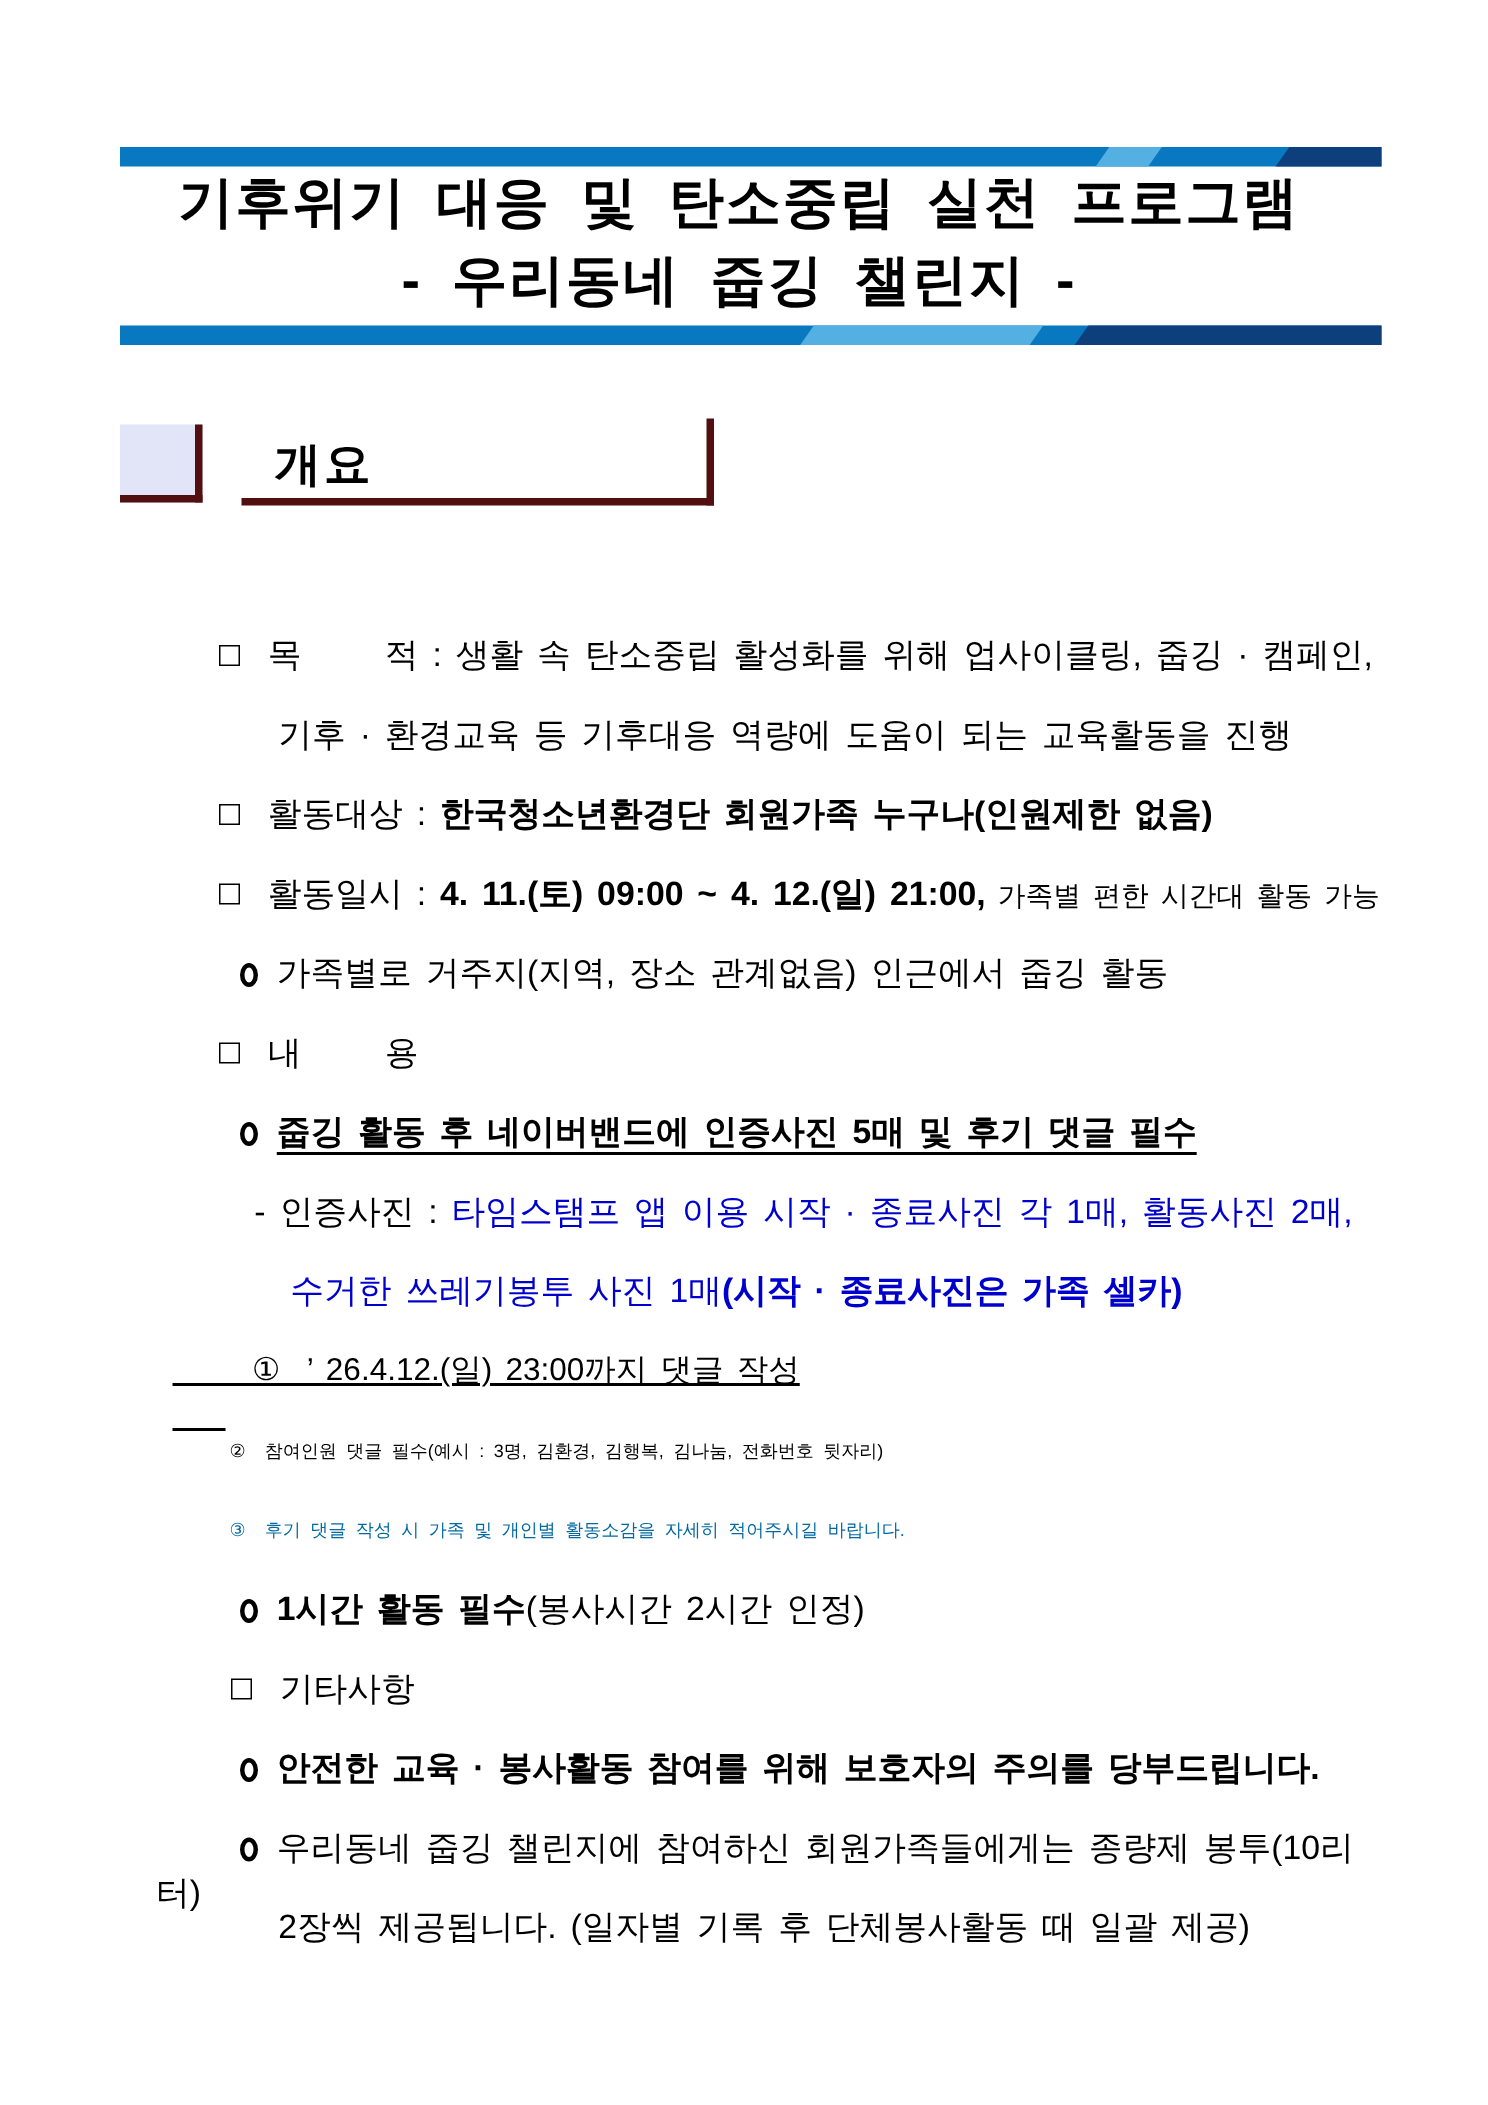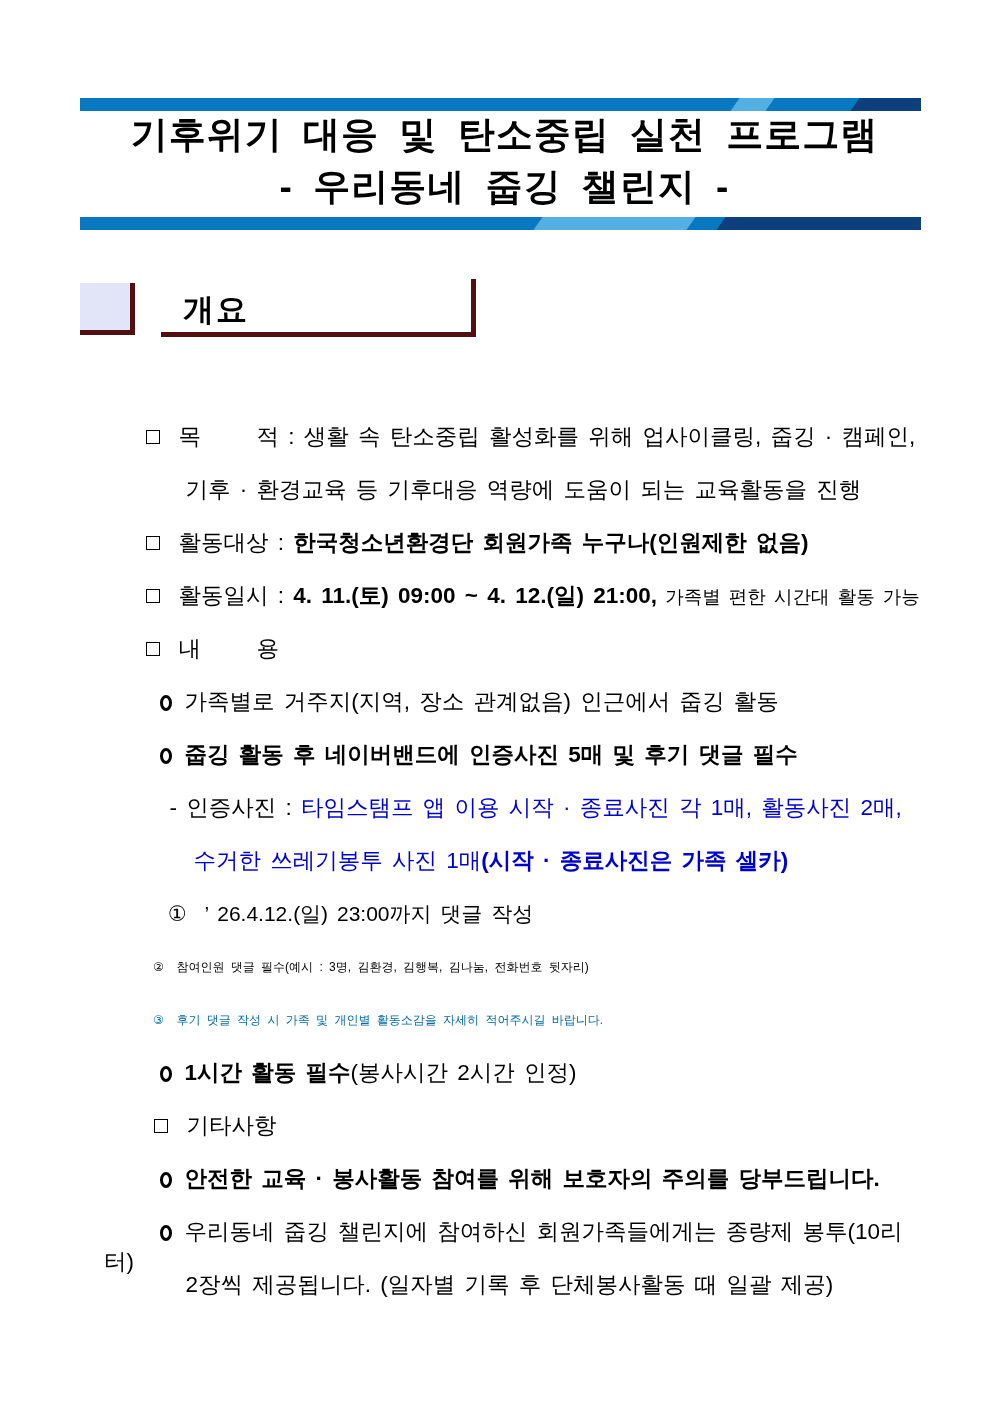--- a/index.html
+++ b/index.html
@@ -9,21 +9,21 @@
     background:#ffffff; overflow:hidden;
     font-family:"Liberation Sans","DejaVu Sans",sans-serif; color:#000;
   }
   
   .bar { position:absolute; left:80px; width:841px; height:13px; background:#0878c0; overflow:hidden; }
   .bar-top { top:98px; }
   .bar-bottom { top:217px; }
   .seg { position:absolute; top:-2px; height:17px; transform:skewX(-35deg); }
   .seg-light { background:#54b0e2; }
   .seg-navy  { background:#0d3f7d; }
-  .title { position:absolute; left:84px; width:841px; text-align:center;
+  .title { position:absolute; left:72px; width:841px; text-align:center;
            font-weight:bold; font-size:37px; line-height:46px; word-spacing:9px;
            letter-spacing:1px; white-space:pre; }
   .title-1 { top:112px; }
   .title-2 { top:164px; }
   
   .ov-square { position:absolute; left:80px; top:283px; width:55px; height:52px;
                background:#e2e5f7; border-right:5px solid #520f0f; border-bottom:5px solid #520f0f; }
   .ov-box { position:absolute; left:161px; top:279px; width:315px; height:58px;
             border-right:5px solid #520f0f; border-bottom:5px solid #520f0f;
             font-weight:bold; font-size:31px; padding:10px 0 0 22px; letter-spacing:2px; }
@@ -31,26 +31,26 @@
   .body { position:absolute; left:90px; top:392px; width:840px; }
   .line { height:53px; font-size:22.5px; line-height:30px; white-space:pre-wrap;
           word-spacing:3px; }
   .sq { display:inline-block; width:14px; height:14px; border:1.5px solid #000;
         background:#fff; margin-right:19px; vertical-align:0px; }
   .oc { display:inline-block; width:12px; height:16px; border:3px solid #000;
         border-radius:50%; margin-right:13px; vertical-align:-2px; }
   .ind-cont   { padding-left:40px; }
   .circ-line  { padding-left:14px; }
   .dash-line  { padding-left:24px; }
-  .num-line   { padding-left:25px; font-size:21px; }
+  .num-line   { padding-left:25px; font-size:21px;text-decoration:underline; }
   .num-small  { padding-left:25px; font-size:12px; }
   .cont2      { padding-left:48px; }
   .kt-line    { padding-left:8px; }
   .b { font-weight:bold; }
-  .u { text-decoration-thickness:2px; text-underline-offset:6px;margin-top:32px; }
+  .u { text-decoration:underline; text-decoration-thickness:2px; text-underline-offset:6px;margin-top:32px; }
   .blue  { color:#0000cc; }
   .navyt { color:#0369a1; }
   .small { font-size:18.5px; }
 </style>
 </head>
 <body>
 
 <div class="page">
 
   <div class="bar bar-top">
@@ -82,26 +82,26 @@
     </div>
 
     <div class="line">
       <span class="sq"></span><span>활동대상 : </span><span class="b">한국청소년환경단 회원가족 누구나(인원제한 없음)</span>
     </div>
 
     <div class="line">
       <span class="sq"></span><span>활동일시 : </span><span class="b">4. 11.(토) 09:00 ~ 4. 12.(일) 21:00,</span><span class="small"> 가족별 편한 시간대 활동 가능</span>
     </div>
 
+    <div class="line circ-line">
+      <span class="oc"></span><span>가족별로 거주지(지역, 장소 관계없음) 인근에서 줍깅 활동</span>
+    </div>
+
     <div class="line">
       <span class="sq"></span><span>내      용</span>
-    </div>
-
-    <div class="line circ-line">
-      <span class="oc"></span><span>가족별로 거주지(지역, 장소 관계없음) 인근에서 줍깅 활동</span>
     </div>
 
     <div class="line circ-line">
       <span class="oc"></span><span class="b u">줍깅 활동 후 네이버밴드에 인증사진 5매 및 후기 댓글 필수</span>
     </div>
 
     <div class="line dash-line">
       <span>-</span><span> 인증사진 : </span><span class="blue">타임스탬프 앱 이용 시작 · 종료사진 각 1매, 활동사진 2매,</span>
     </div>
 

